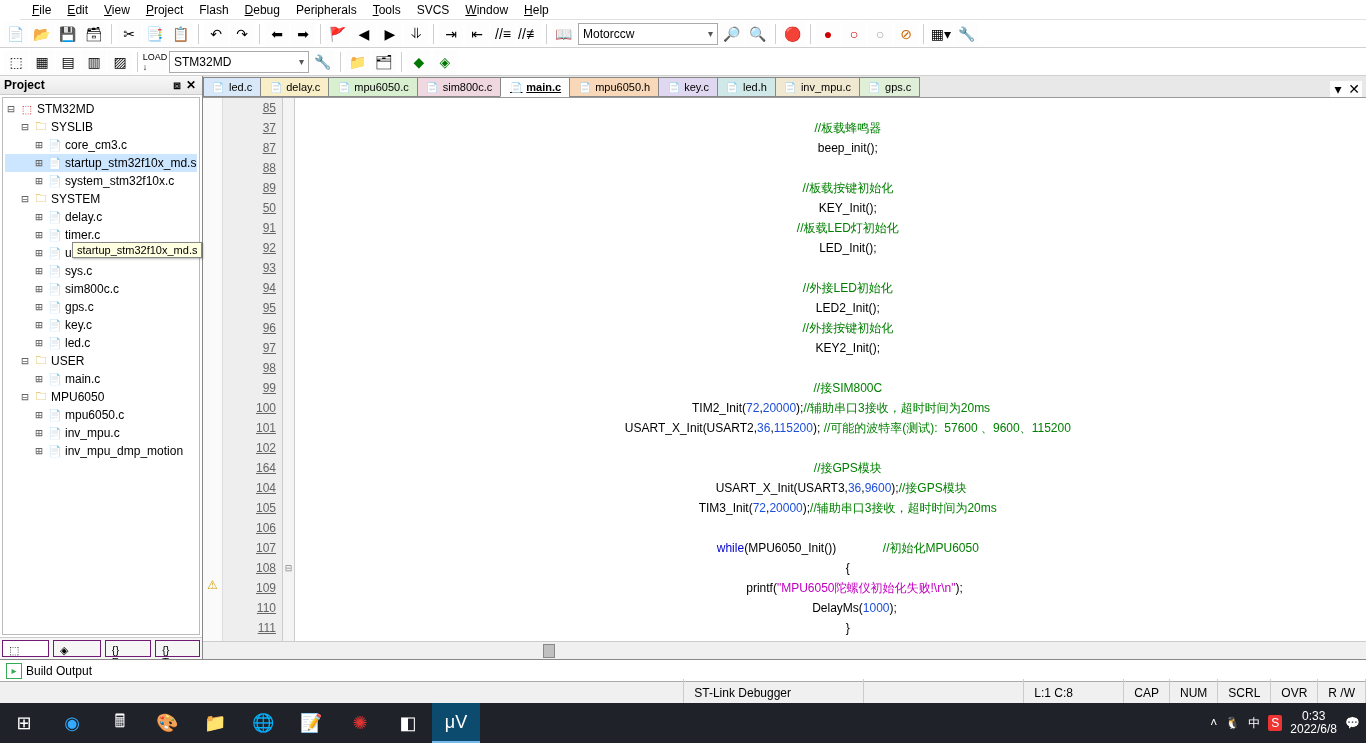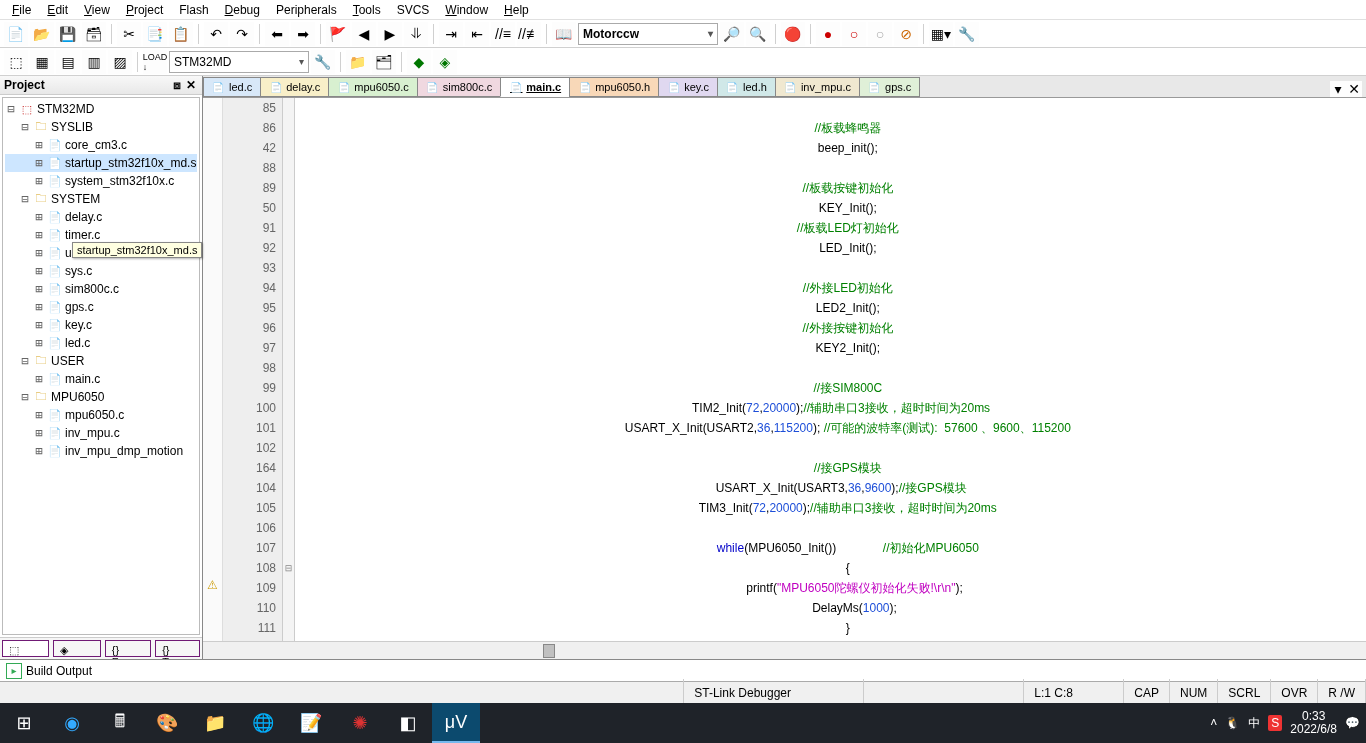--- a/index.html
+++ b/index.html
@@ -1,17 +1,17 @@
 <!DOCTYPE html>
 <html><head>
 <meta charset="utf-8">
 <style>
 * { margin: 0; padding: 0; box-sizing: border-box; font-family: "Segoe UI", Tahoma, sans-serif; font-size: 12px; }
 body { background: #fff; width: 1366px; height: 743px; overflow: hidden; display: flex; flex-direction: column; }
-.menubar { display: flex; background: #fff; padding: 2px 4px; border-bottom: 1px solid #e0e0e0; height: 20px; align-items: center; }
+.menubar { display: flex; background: #fff; padding: 2px 4px; border-bottom: 1px solid #e0e0e0; height: 20px; align-items: center; margin-left: 20px; }
 .menubar span { padding: 1px 8px; cursor: pointer; }
 .menubar span u { text-decoration: underline; }
 .toolbar { display: flex; align-items: center; background: #fff; border-bottom: 1px solid #d0d0d0; height: 28px; padding: 0 4px; gap: 2px; }
 .toolbar .sep { width: 1px; height: 20px; background: #d0d0d0; margin: 0 3px; }
 .tbtn { width: 24px; height: 24px; border: 1px solid transparent; background: #fdfdfd; display: inline-flex; align-items: center; justify-content: center; cursor: pointer; font-size: 14px; }
 .combo { height: 22px; border: 1px solid #aaa; background: #fff; padding: 0 18px 0 4px; position: relative; display: inline-flex; align-items: center; min-width: 120px; }
 .combo::after { content: "▾"; position: absolute; right: 4px; color: #555; font-size: 10px; }
 .main-area { flex: 1; display: flex; overflow: hidden; }
 .project-panel { width: 203px; border-right: 1px solid #888; display: flex; flex-direction: column; background: #fff; }
 .panel-title { background: linear-gradient(#f8f8f8,#e8e8e8); border-bottom: 1px solid #ccc; padding: 2px 4px; font-weight: bold; display: flex; align-items: center; }
@@ -38,21 +38,21 @@
 .tab.c3 { background:#d8f0d0; }
 .tab.c4 { background:#f0d8e0; }
 .tab.c5 { background:#f8d8b8; }
 .tab.c6 { background:#e0d8f0; }
 .tab.c7 { background:#d0e8e8; }
 .tab.c8 { background:#f0e8d0; }
 .tab.c9 { background:#e0f0d8; }
 .tabs-ctrl { margin-left: auto; display: flex; padding: 0 4px; }
 .code-container { flex: 1; display: flex; overflow: auto; background: #fff; font-family: "Courier New", monospace; font-size: 16px; }
 .gutter { width: 60px; background: #eeeeee; color: #666; text-align: right; padding-right: 6px; border-right: 1px solid #ccc; user-select: none; }
-.gutter div { height: 20px; line-height: 20px; }
+.gutter div { height: 20px; line-height: 20px; text-decoration: underline; }
 .code-lines { flex:1; padding-left: 8px; white-space: pre; text-align: center; }
 .code-lines div { height: 20px; line-height: 20px; }
 .kw { color: #0000c8; }
 .num { color: #1d4ed8; }
 .cm { color: #008000; }
 .str { color: #c000c0; }
 .marker-col { width: 20px; background:#fafafa; border-right:1px solid #ddd;}
 .marker-col div { height:20px; text-align:center; font-size:12px;}
 .warn { color:#cc9900;}
 .fold-col { width:12px; background:#f4f4f4; border-right:1px solid #ccc;}
@@ -107,21 +107,21 @@
   <span class="tbtn">◀</span>
   <span class="tbtn">▶</span>
   <span class="tbtn">⥥</span>
   <span class="sep"></span>
   <span class="tbtn">⇥</span>
   <span class="tbtn">⇤</span>
   <span class="tbtn">//≡</span>
   <span class="tbtn">//≢</span>
   <span class="sep"></span>
   <span class="tbtn">📖</span>
-  <span class="combo" style="min-width:140px;font-weight:bold;">
+  <span class="combo" style="min-width:140px;">
       <span>Motorccw</span>
     </span>
   <span class="tbtn">🔎</span>
   <span class="tbtn">🔍</span>
   <span class="sep"></span>
   <span class="tbtn" style="color:#c00">🔴</span>
   <span class="sep"></span>
   <span class="tbtn" style="color:#c00">●</span>
   <span class="tbtn" style="color:#c00">○</span>
   <span class="tbtn" style="color:#aaa">○</span>
@@ -313,22 +313,22 @@
           <div></div>
           <div></div>
           <div></div>
           <div></div>
           <div><span class="warn">⚠</span></div>
           <div></div>
           <div></div>
         </div>
       <div class="gutter" id="gutter">
           <div>85</div>
-          <div>86</div>
-          <div>42</div>
+          <div>37</div>
+          <div>87</div>
           <div>88</div>
           <div>89</div>
           <div>50</div>
           <div>91</div>
           <div>92</div>
           <div>93</div>
           <div>94</div>
           <div>95</div>
           <div>96</div>
           <div>97</div>

